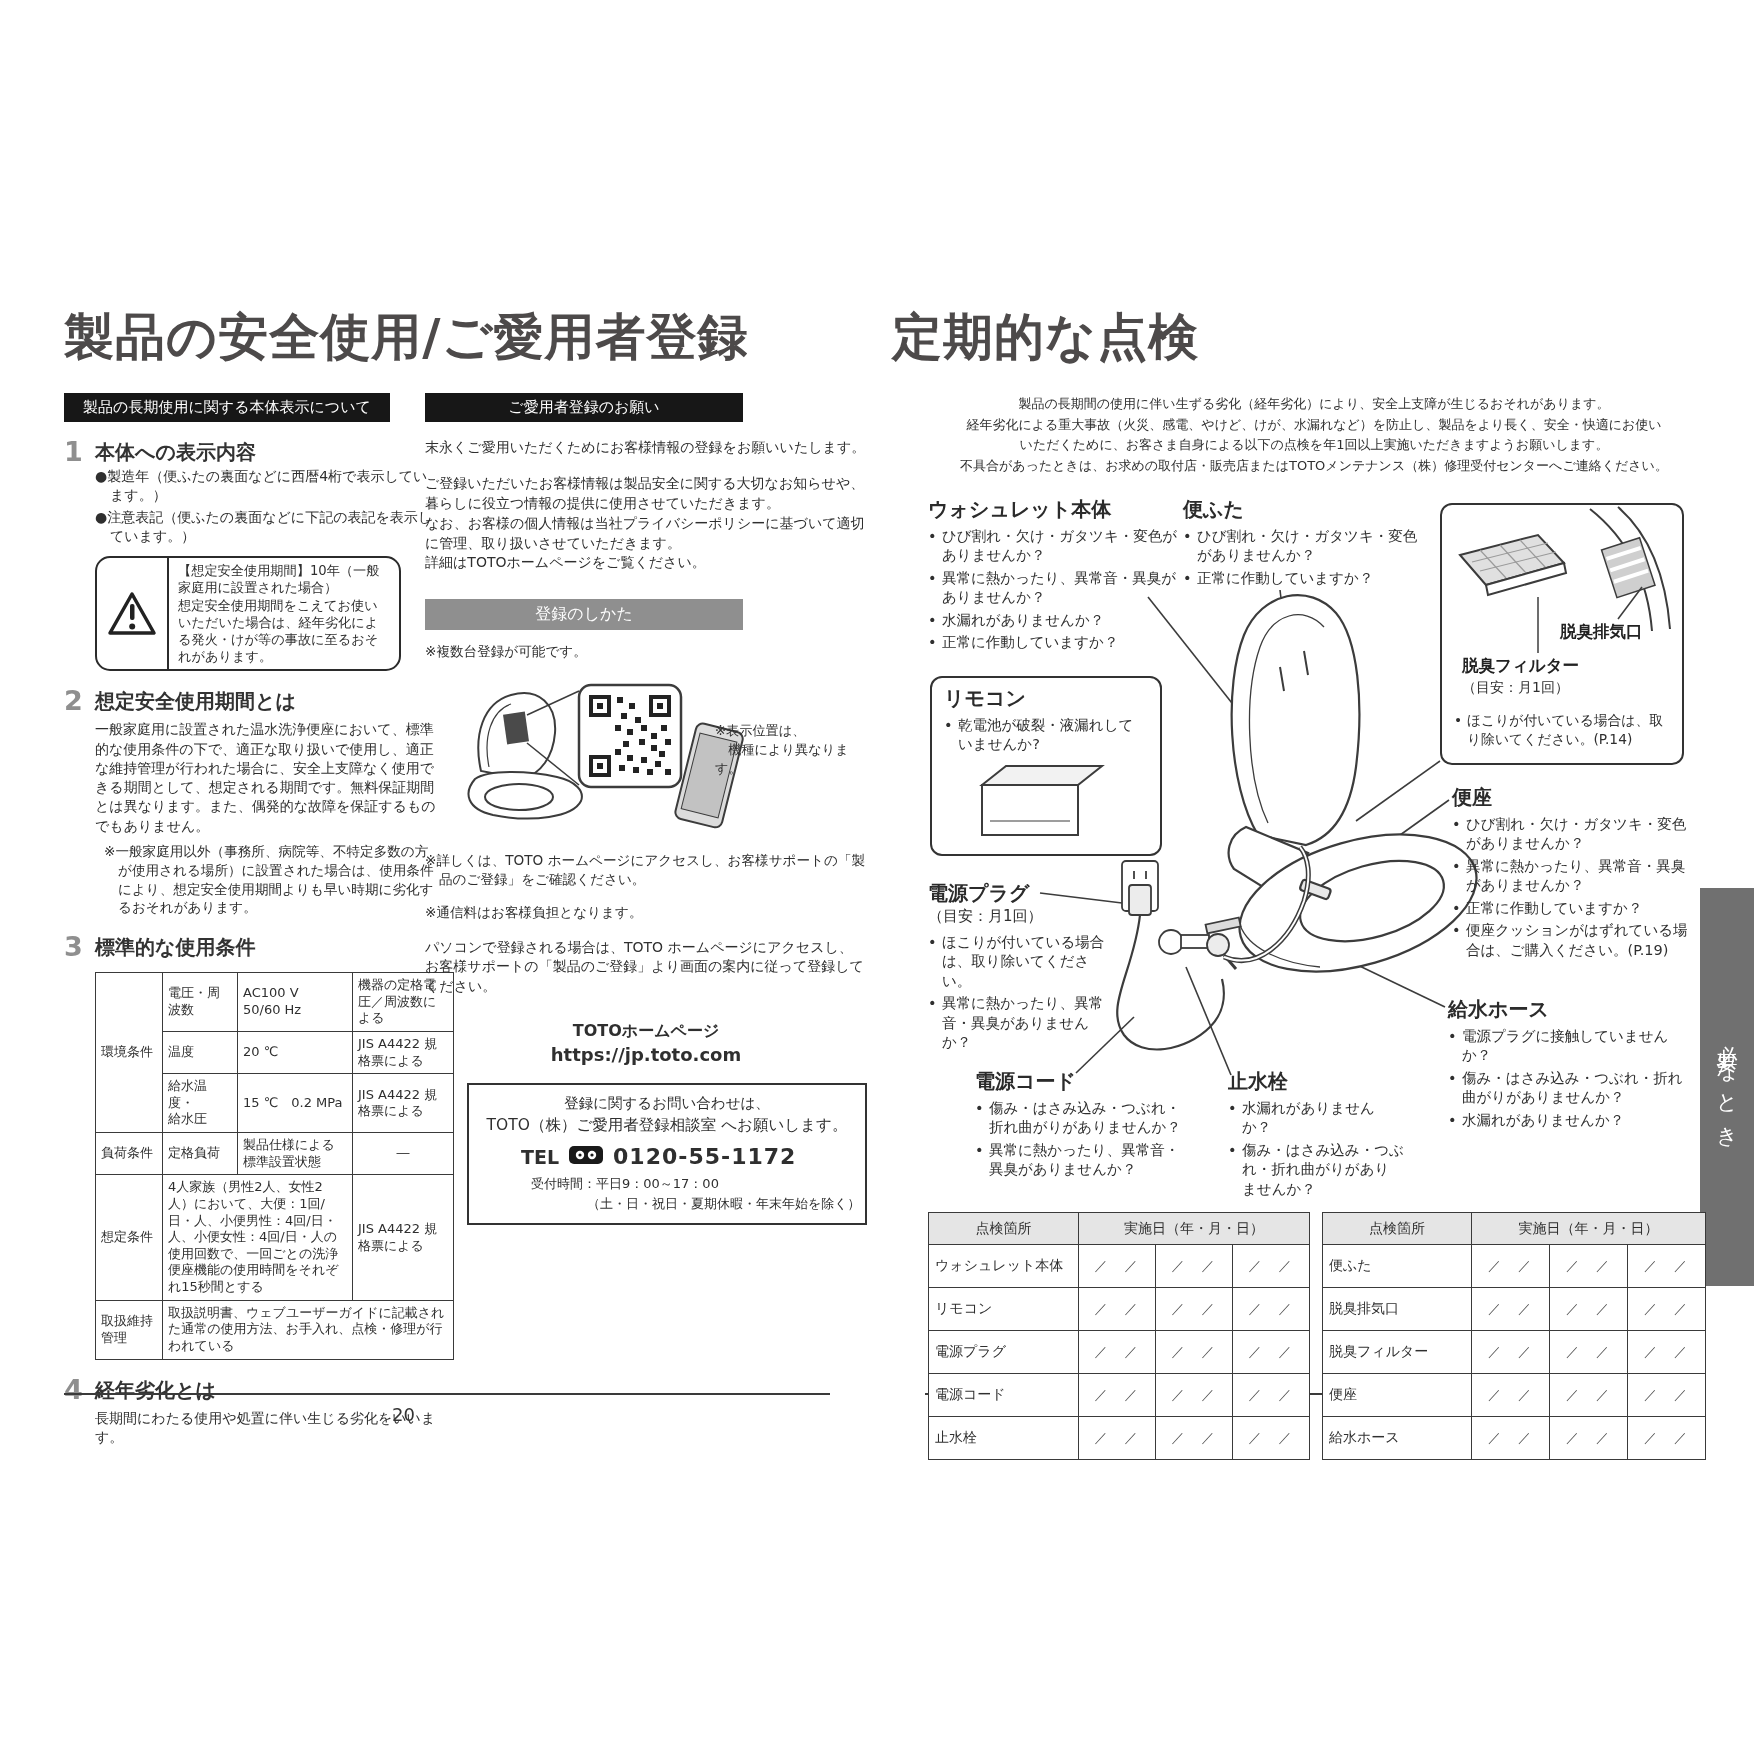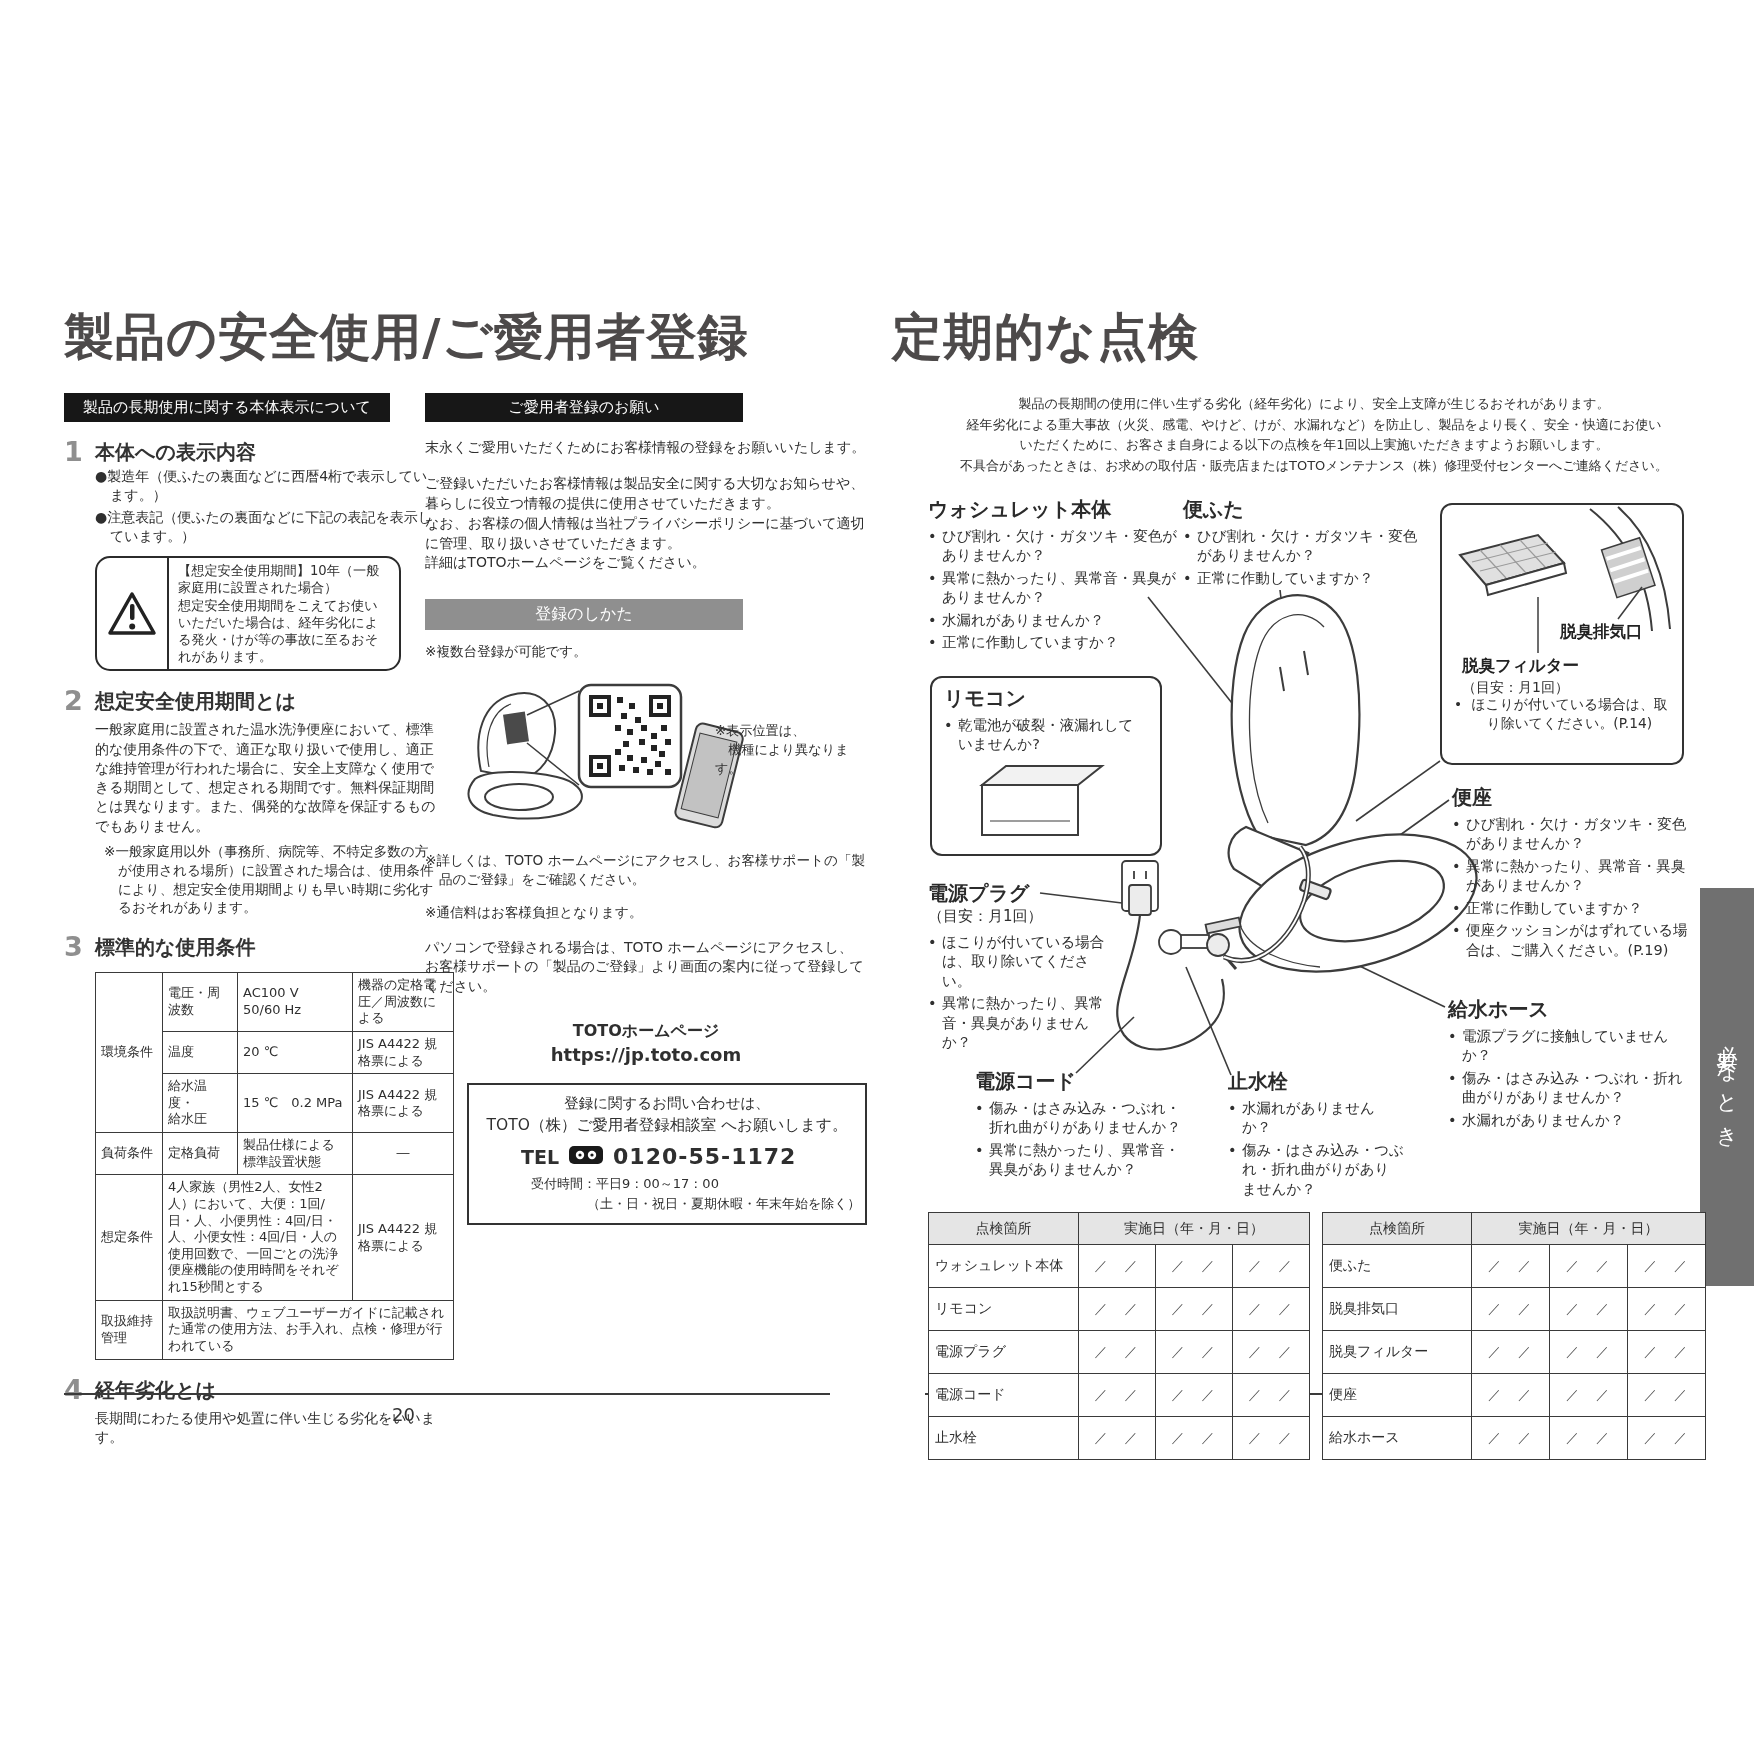--- a/index.html
+++ b/index.html
@@ -68,21 +68,21 @@
   .sec .cycle{font-size:15px;margin-top:3px;}
   .sec ul{margin:7px 0 0 0;padding:0;list-style:none;}
   .sec li{position:relative;font-size:14.5px;line-height:1.34;padding-left:14px;margin-top:3px;}
   .sec li::before{content:"•";position:absolute;left:0;top:0;}
 
   .round-box{border:2px solid #333;border-radius:12px;background:#fff;}
   .remote-box{padding:9px 12px;}
   .inset-box{overflow:hidden;}
   .inset-label{position:absolute;font-weight:700;font-size:16.5px;color:#222;}
   .inset-cycle{position:absolute;font-size:14px;}
-  .inset-bullets{position:absolute;left:12px;top:188px;width:218px;text-align:center;}
+  .inset-bullets{position:absolute;left:12px;top:204px;width:218px;}
   .inset-bullets li{position:relative;font-size:13.8px;line-height:1.4;padding-left:13px;margin-top:2px;list-style:none;}
   .inset-bullets li::before{content:"•";position:absolute;left:0;top:0;}
   .inset-bullets ul{margin:0;padding:0;}
 
   .diagram{position:absolute;left:928px;top:455px;z-index:0;}
   .sec,.round-box,.checktable-wrap{z-index:1;}
 
   
   .checktable{border-collapse:collapse;background:#fff;}
   .checktable th,.checktable td{border:1.5px solid #3a3a3a;}

